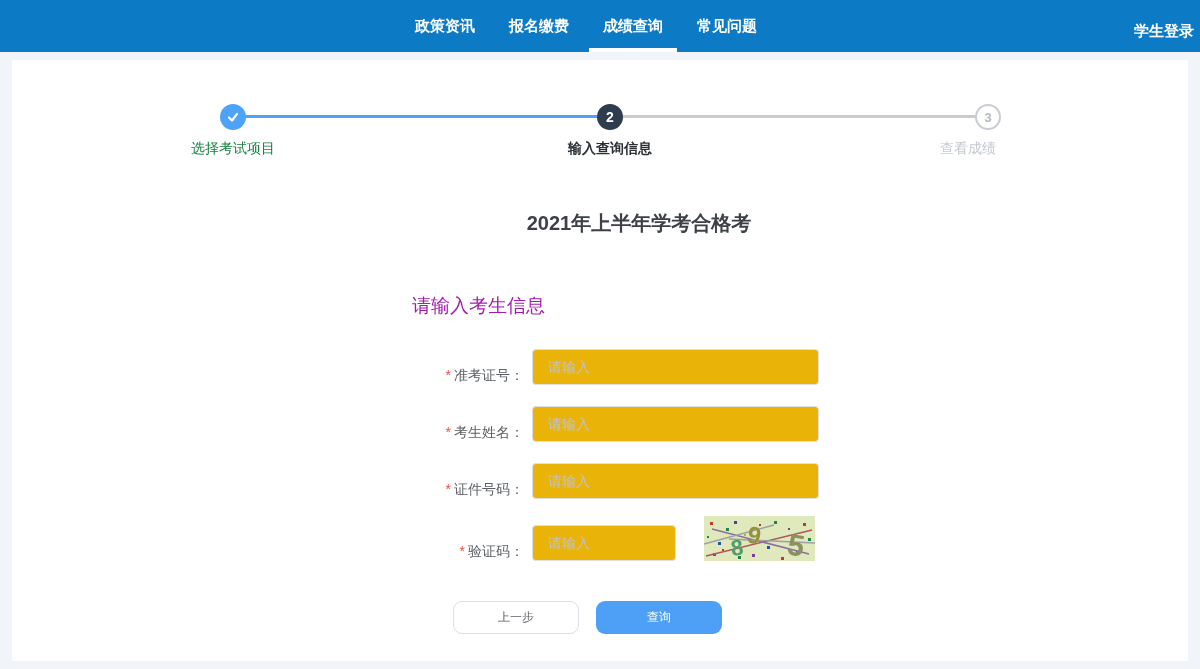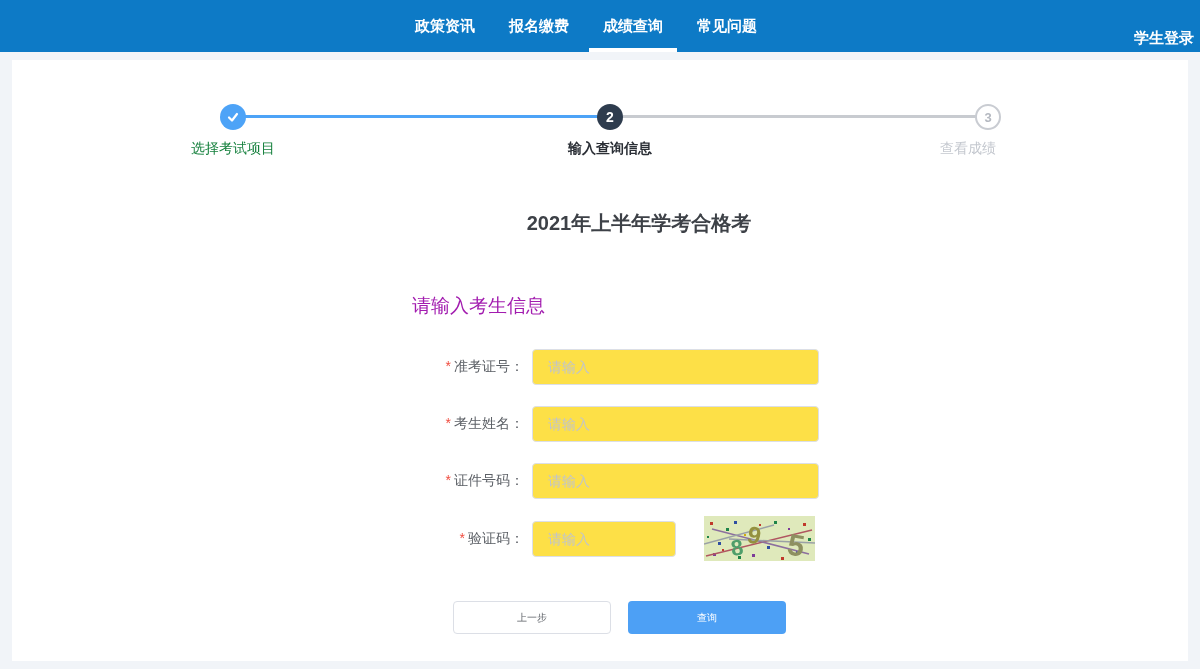--- a/index.html
+++ b/index.html
@@ -22,21 +22,21 @@
   .nav { position: absolute; left: 398px; top: 0; height: 52px; display: flex; }
   .nav-item {
     position: relative; padding: 0 17px; line-height: 52px;
     font-size: 15px; font-weight: 600; cursor: pointer; white-space: nowrap;
   }
   .nav-underline {
     position: absolute; left: 3px; right: 3px; bottom: 0; height: 4px;
     background: #ffffff;
   }
   .login-link {
-    position: absolute; right: 0px; top: 12px; line-height: 52px;
+    position: absolute; right: 0px; top: 5px; line-height: 52px;
     padding: 0 6px; font-size: 15px; font-weight: 600; cursor: pointer; white-space: nowrap;
   }
   
   .card {
     position: absolute; left: 12px; right: 12px; top: 60px; bottom: 8px;
     background: #ffffff;
   }
   
   .stepper { position: absolute; left: 0; top: 0; right: 0; height: 110px; }
   .step-line { position: absolute; top: 55px; height: 3px; }
@@ -57,41 +57,41 @@
     position: absolute; top: 80px; transform: translateX(-50%);
     font-size: 14px; white-space: nowrap;
   }
   .step-label.done { left: 221px; color: #15803d; }
   .step-label.active { left: 598px; color: #2b2f36; font-weight: bold; }
   .step-label.pending { left: 956px; color: #c4c8cf; }
   
   .form-col { position: absolute; left: 392px; top: 150px; width: 470px; }
   .exam-title { text-align: center; font-size: 20px; font-weight: bold; color: #3d4147; }
   .form-heading { margin: 56px 0 0 8px; font-size: 19px; font-weight: normal; color: #a21caf; }
-  .form-row { display: flex; align-items: center; margin-top: 21px; }
+  .form-row { display: flex; align-items: flex-end; margin-top: 21px; }
   .form-row.first { margin-top: 30px; }
   .form-row.captcha-row { margin-top: 17px; }
   .row-label {
     width: 120px; text-align: right; font-size: 14px; color: #5c6066; white-space: nowrap;
   }
   .req-mark { color: #f04c3f; margin-right: 3px; font-size: 14px; }
   .text-input {
     margin-left: 8px; width: 287px; height: 36px;
     border: 1px solid #dcdfe6; border-radius: 4px;
     padding: 0 15px; font-size: 14px; color: #333; outline: none;
-    font-family: "Liberation Sans", sans-serif; background: #fde047;
+    font-family: "Liberation Sans", sans-serif; background: #eab308;
   }
   .text-input::placeholder { color: #c0c4cc; }
   .text-input.short { width: 144px; }
   .captcha-img {
     margin-left: 28px; width: 111px; height: 45px; display: block; cursor: pointer;
   }
   .btn-row { margin-top: 40px; margin-left: 49px; display: flex; gap: 17px; }
   .btn {
-    width: 158px; height: 33px; border-radius: 4px; font-size: 10px;
+    width: 126px; height: 33px; border-radius: 9px; font-size: 12px;
     display: flex; align-items: center; justify-content: center; cursor: pointer;
     font-family: "Liberation Sans", sans-serif;
   }
   .btn-prev { background: #fff; border: 1px solid #dcdfe6; color: #5c6066; }
   .btn-query { background: #4da0f5; border: none; color: #fff; }
 </style>
 </head>
 <body>
 
 <div class="header">

